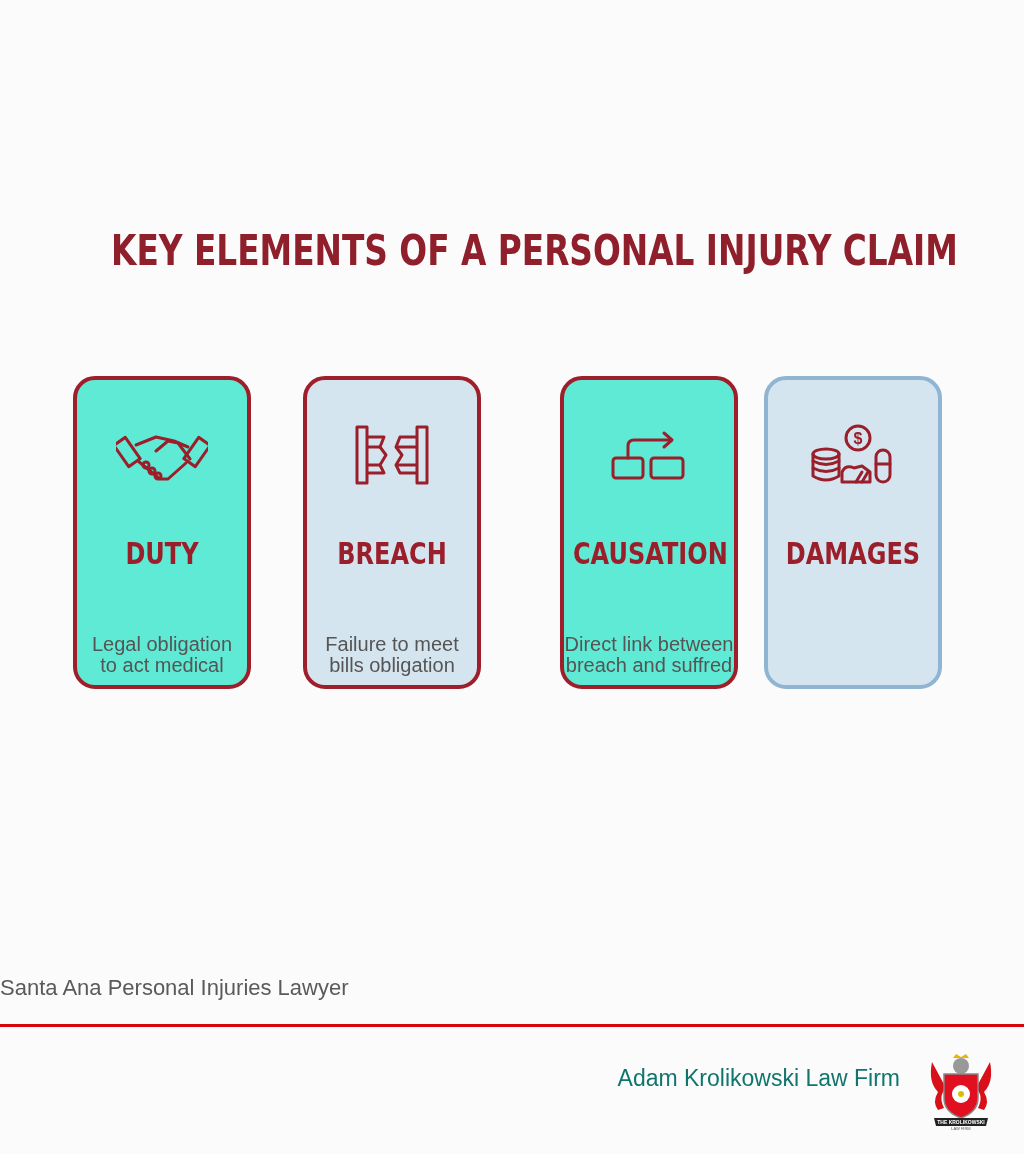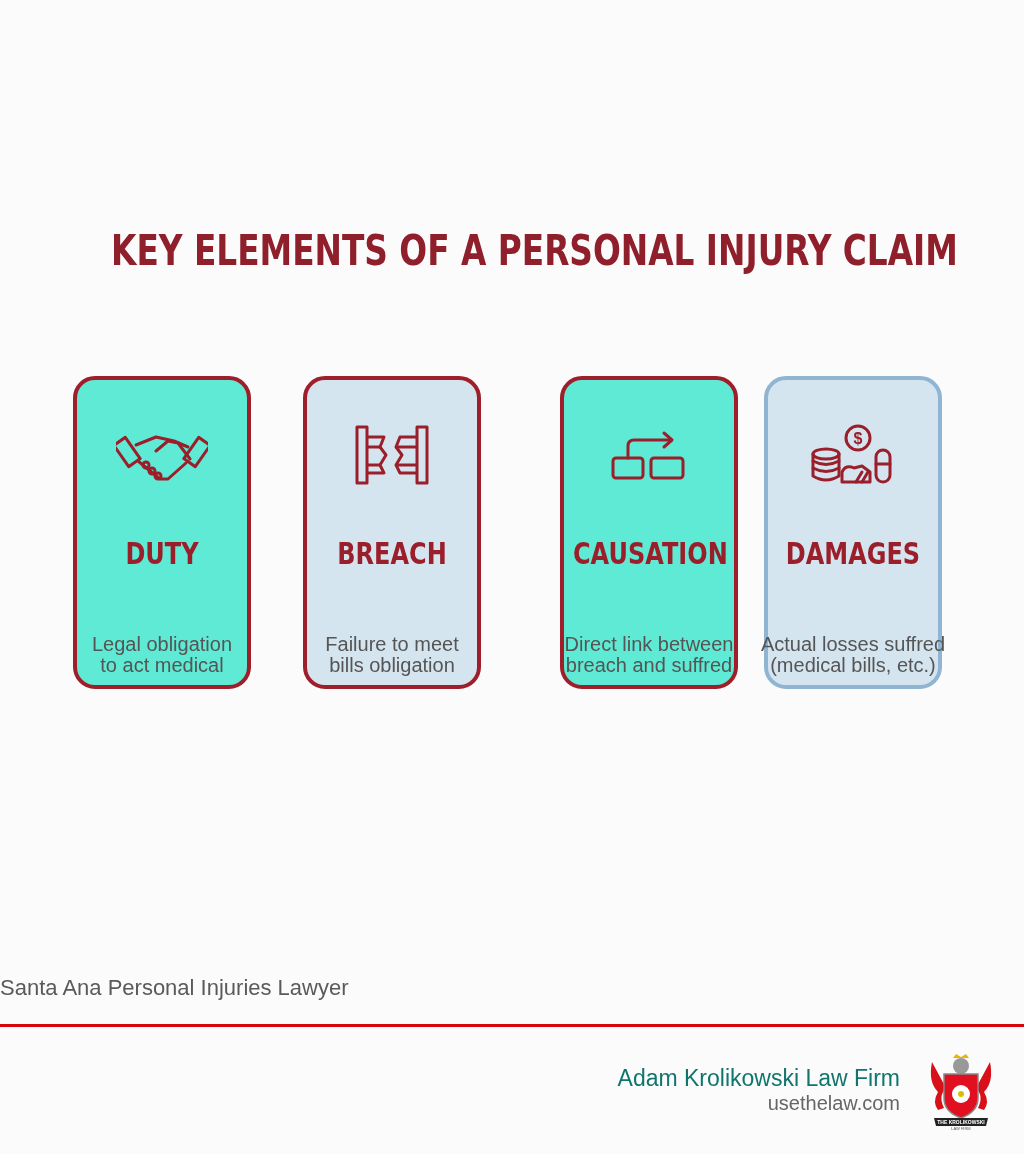--- a/index.html
+++ b/index.html
@@ -112,32 +112,27 @@
       <path d="M3 37 Q16 44 29 37 M3 44 Q16 51 29 44"></path>
       <circle cx="48" cy="14" r="12"></circle>
       <text x="48" y="20" font-size="16" text-anchor="middle" fill="#9a1f2a" stroke="none" font-family="Liberation Sans, sans-serif" font-weight="bold">$</text>
       <rect x="66" y="26" width="14" height="32" rx="7"></rect>
       <path d="M66 40 L80 40"></path>
       <path d="M32 58 L32 48 Q36 40 44 44 L52 42 L60 48 L60 58 Z"></path>
       <path d="M46 58 L52 48 M52 58 L58 48"></path>
     </svg>
   </div>
   <div class="card-title">DAMAGES</div>
-  <div class="card-desc">
-    <div>Actual losses suffred</div>
-    <div>(medical bills, etc.)</div>
-  </div>
 </div>
 
 <div class="footer-sub">Santa Ana Personal Injuries Lawyer</div>
 <div class="rule"></div>
 
 <div class="firm">
   <div class="firm-name">Adam Krolikowski Law Firm</div>
-  <div class="firm-url">usethelaw.com</div>
 </div>
 
 <div class="logo">
   <svg width="66" height="78" viewBox="0 0 66 78">
     <path d="M4 10 Q0 30 10 40 Q4 50 10 58 L16 56 Q10 44 18 36 Z" fill="#d8101a"></path>
     <path d="M62 10 Q66 30 56 40 Q62 50 56 58 L50 56 Q56 44 48 36 Z" fill="#d8101a"></path>
     <circle cx="33" cy="14" r="8" fill="#999"></circle>
     <path d="M25 6 L28 2 L33 5 L38 2 L41 6 Z" fill="#e7b800"></path>
     <path d="M16 22 L50 22 L50 46 Q50 60 33 66 Q16 60 16 46 Z" fill="#e01020" stroke="#888" stroke-width="1.5"></path>
     <circle cx="33" cy="42" r="9" fill="#fff"></circle>

